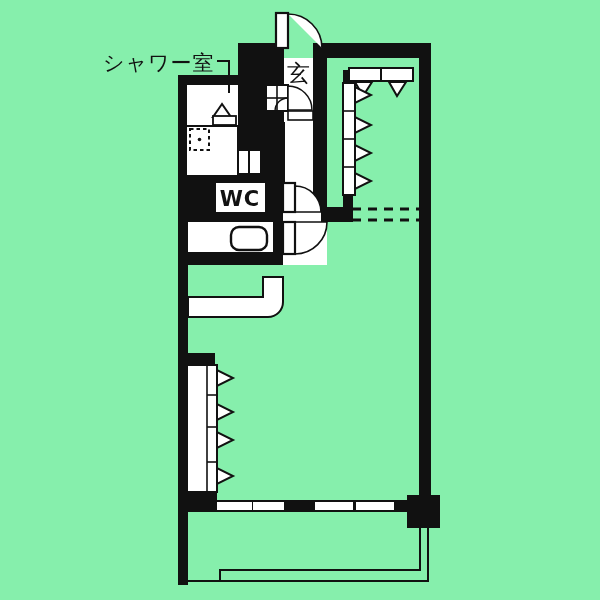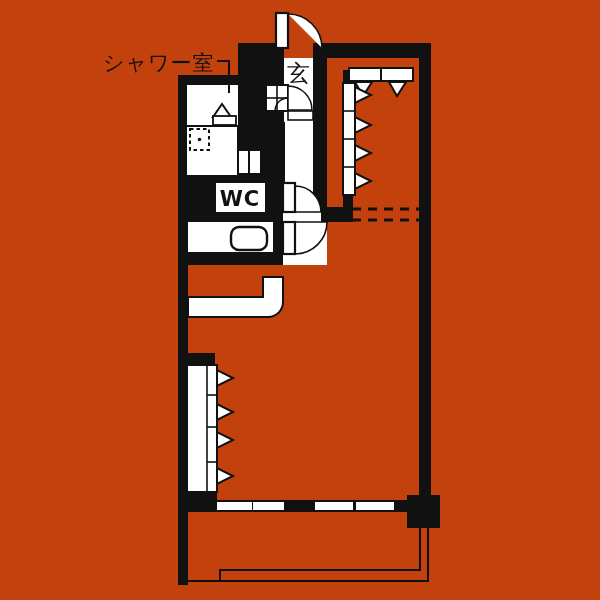--- a/index.html
+++ b/index.html
@@ -1,16 +1,16 @@
 <!DOCTYPE html>
 <html><head>
 <meta charset="utf-8">
 <style>
   html,body{margin:0;padding:0;background:#ffffff;}
-  .stage{position:relative;width:600px;height:600px;background:#c2410c;overflow:hidden;
+  .stage{position:relative;width:600px;height:600px;background:#86efac;overflow:hidden;
          font-family:"DejaVu Sans","Liberation Sans",sans-serif;}
   svg{display:block;}
   text{fill:#111;}
   .jp{font-size:21px;letter-spacing:1px;}
   .wc{font-size:21px;font-weight:600;letter-spacing:1px;}
   .gen{font-size:23px;}
 </style>
 </head>
 <body>
 

